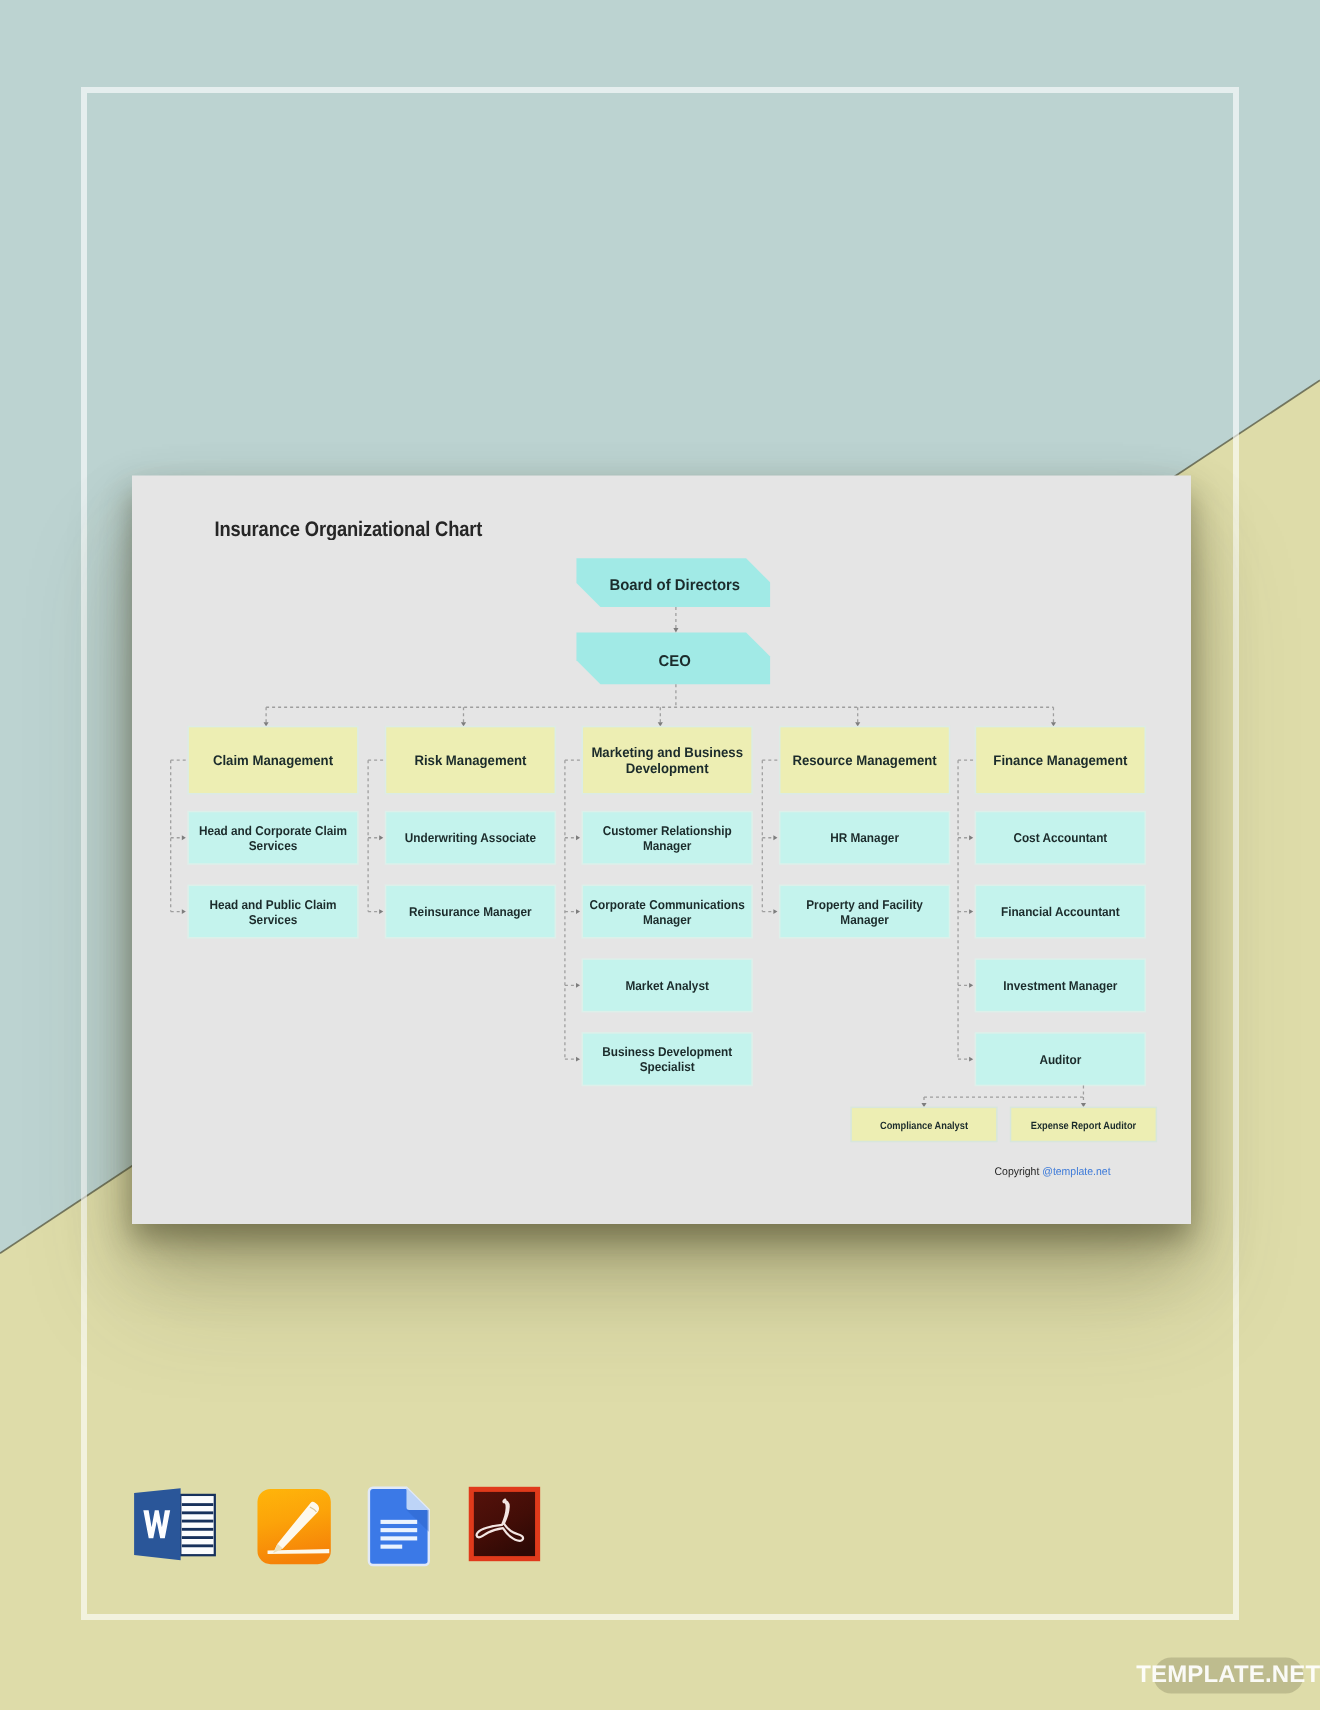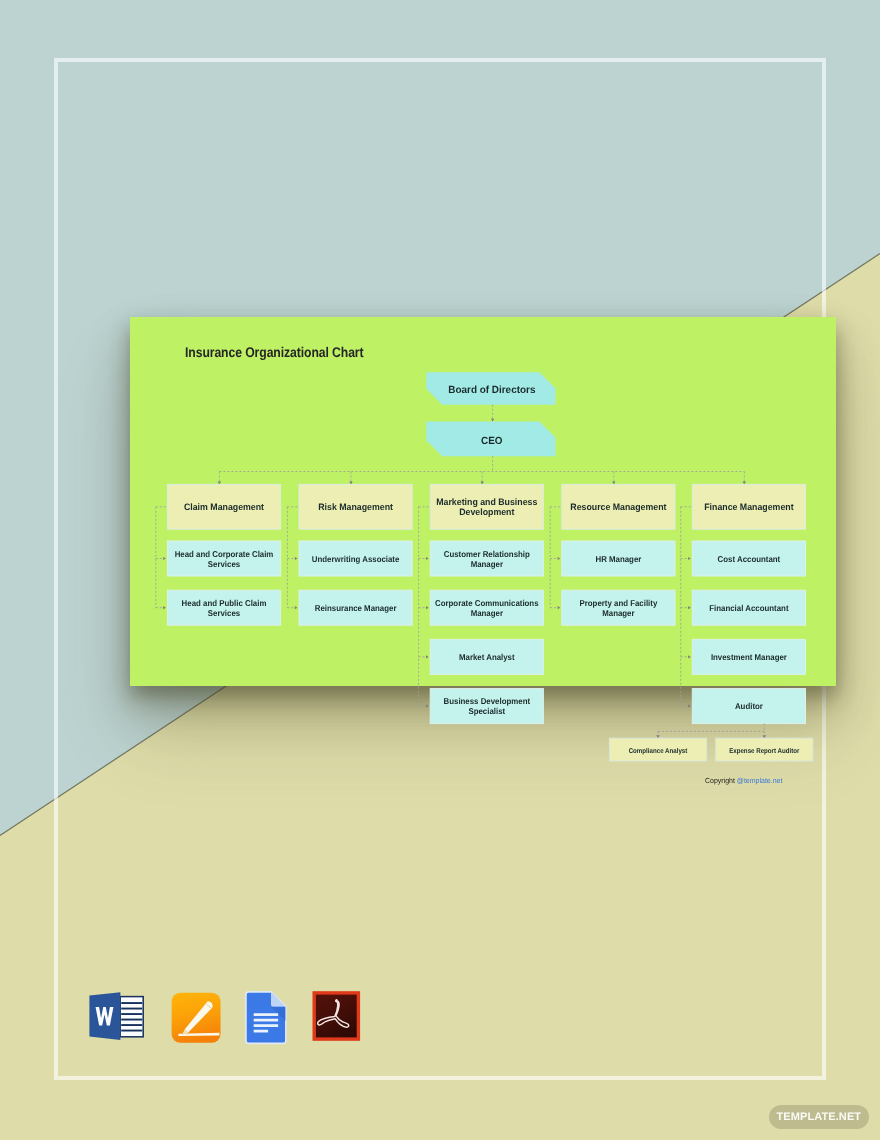--- a/index.html
+++ b/index.html
@@ -11,22 +11,22 @@
   #stage{position:relative;width:880px;height:1140px;overflow:hidden;background:#bcd3d1;}
 
   
   #wedge{position:absolute;inset:0;}
 
   
   #frame{position:absolute;left:54px;top:58px;width:772px;height:1022px;
          border:4.4px solid rgba(255,255,255,.62);box-sizing:border-box;pointer-events:none;}
 
   
-  #card{position:absolute;left:88px;top:317px;width:706px;height:369px;background:#bef264;
-        box-shadow:0 10px 18px rgba(62,60,32,.42), 0 24px 40px rgba(70,68,38,.32), 0 48px 70px rgba(80,78,45,.18);margin-left:42px;}
+  #card{position:absolute;left:88px;top:317px;width:706px;height:499px;background:#e5e5e5;
+        box-shadow:0 10px 18px rgba(62,60,32,.42), 0 24px 40px rgba(70,68,38,.32), 0 48px 70px rgba(80,78,45,.18);}
 
   .ttl{position:absolute;left:55px;top:27.4px;font-size:14.0px;font-weight:700;color:#262626;
        letter-spacing:-.1px;transform:scaleX(.872);transform-origin:0 0;white-space:nowrap;}
 
   
   #chart{position:absolute;left:0;top:0;}
 
   .nodeText{font-family:"Liberation Sans",sans-serif;font-weight:700;fill:#1b2b2b;
             text-anchor:middle;}
 
@@ -39,21 +39,21 @@
   .ic{position:absolute;pointer-events:auto;}
   .ic svg{display:block;}
   #ic-word {left:87px; top:990px;  width:58px; height:54px;}
   #ic-pages{left:169.6px;top:989.6px;  width:53px; height:55px;}
   #ic-docs {left:243.6px;top:990px;  width:44px; height:55px;}
   #ic-pdf  {left:309.8px;top:988.4px;  width:53px; height:56px;}
 
   
   #badge{position:absolute;left:768.8px;top:1104.5px;width:100px;height:24.5px;border-radius:12.5px;
          background:rgba(146,144,104,.42);display:flex;align-items:center;justify-content:center;}
-  #badge span{font-size:11px;font-weight:700;color:rgba(255,255,255,.92);letter-spacing:.1px;}
+  #badge span{font-size:16px;font-weight:700;color:rgba(255,255,255,.92);letter-spacing:.1px;}
 </style>
 </head>
 <body>
 
 <div id="stage">
 
   <svg id="wedge" width="880" height="1140">
     <polygon points="0,835.5 880,253.5 880,1140 0,1140" fill="#dedca9"></polygon>
     <line x1="0" y1="835.5" x2="880" y2="253.5" stroke="#5c5e48" stroke-width="1.2" opacity=".8"></line>
   </svg>

